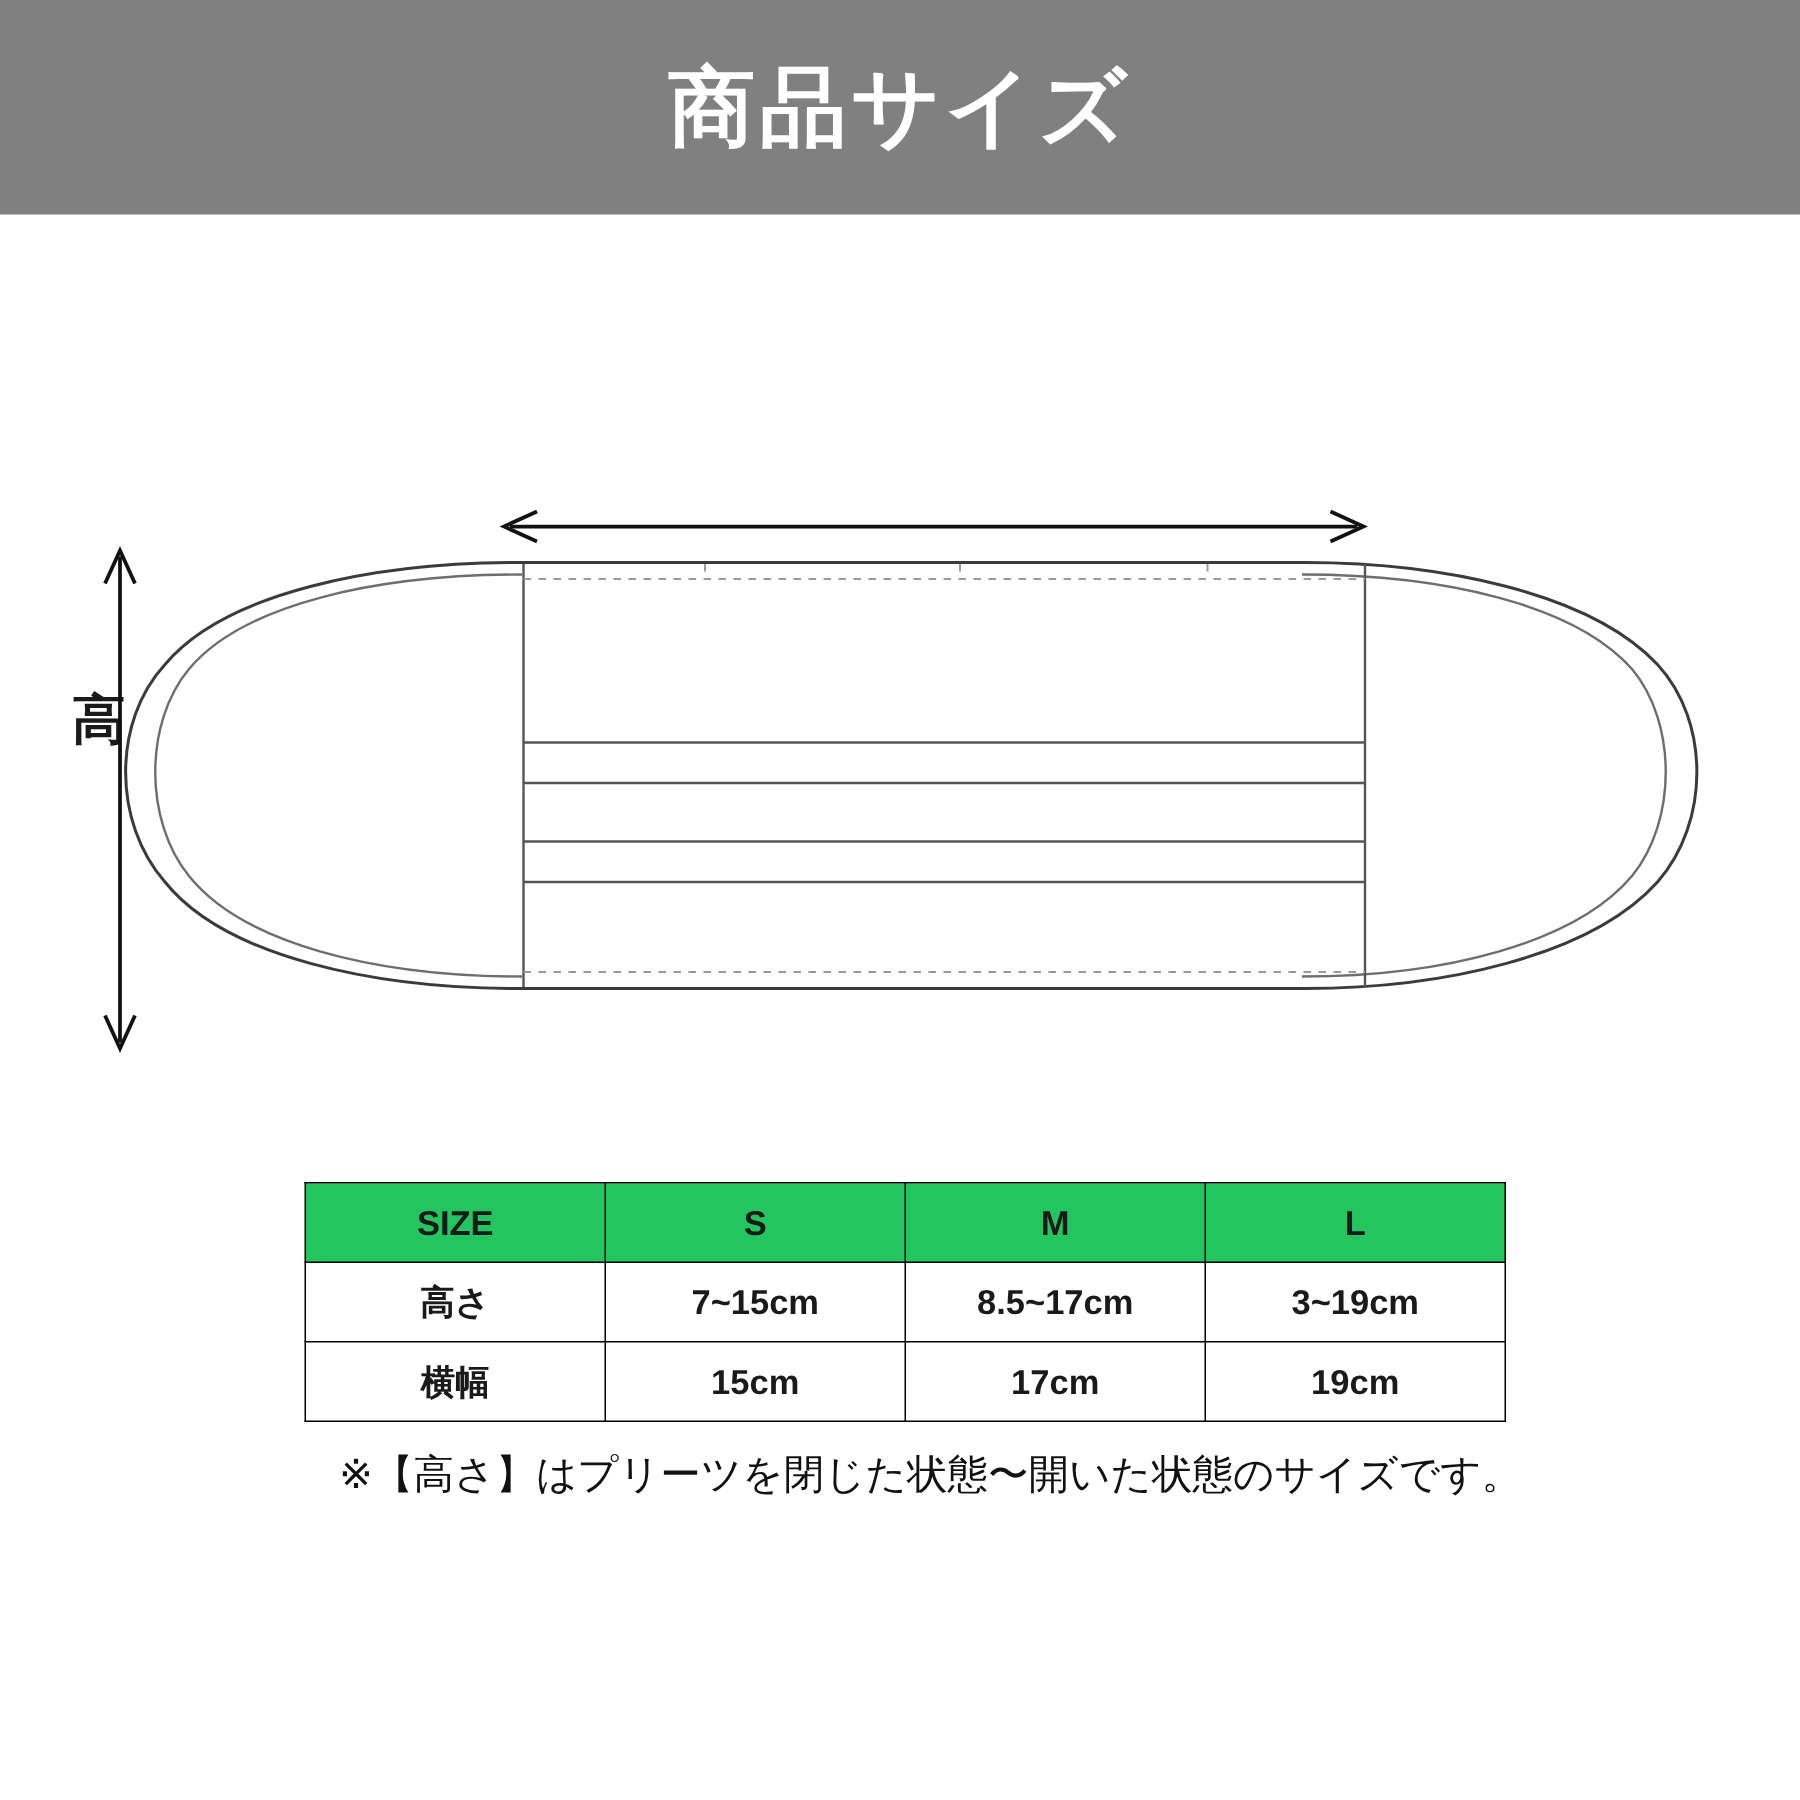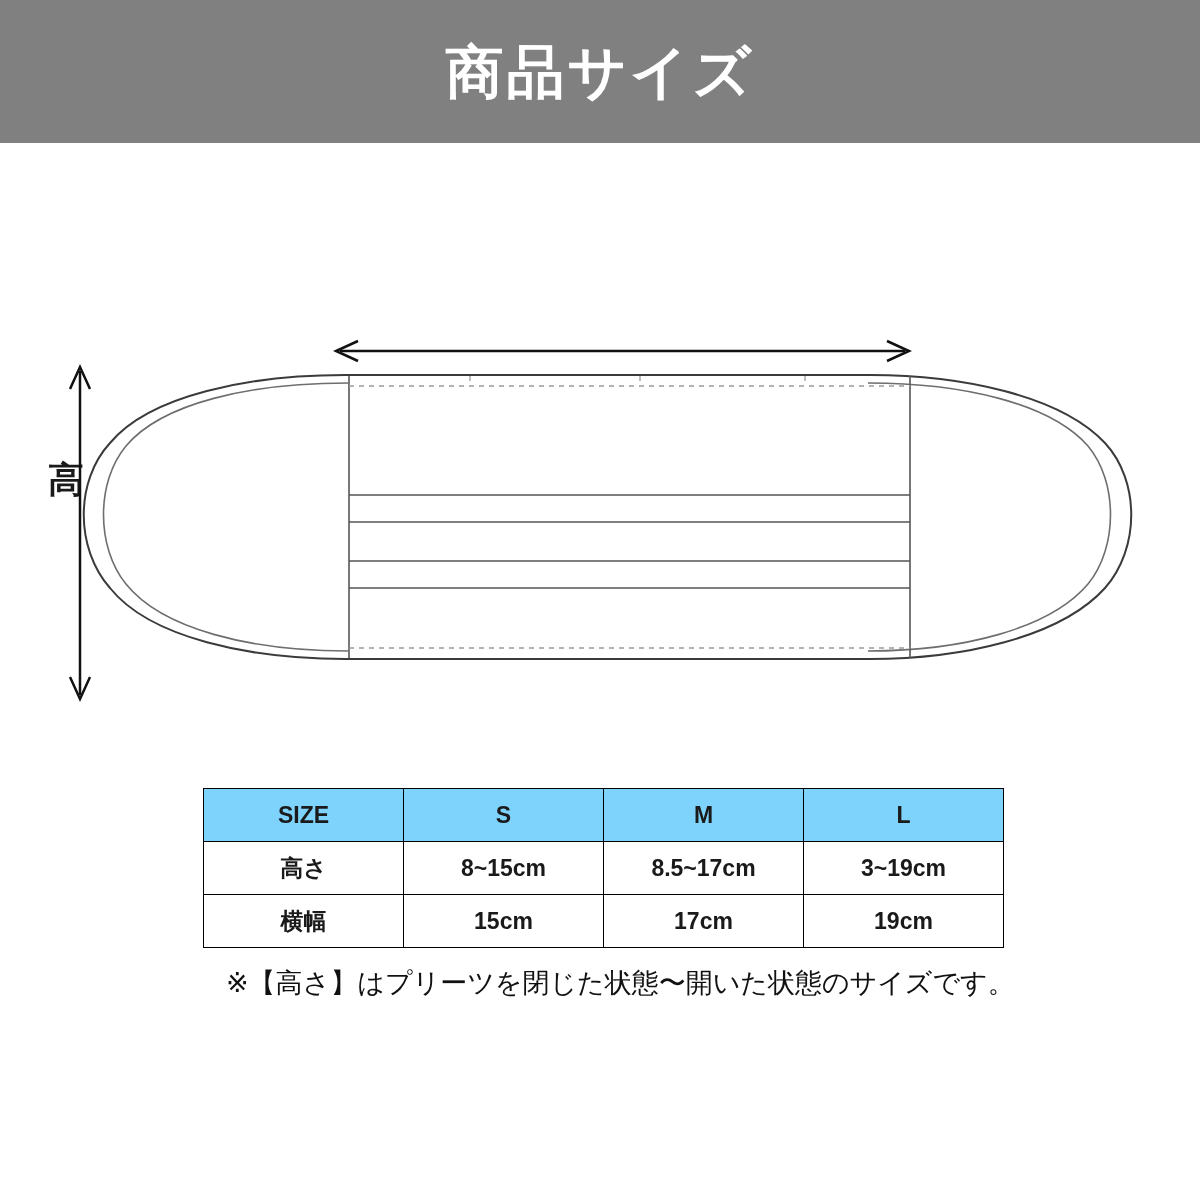--- a/index.html
+++ b/index.html
@@ -82,21 +82,21 @@
   table.size-table td {
     border: 1px solid #000000;
     height: 50px;
     text-align: center;
     vertical-align: middle;
     font-size: 23px;
     font-weight: bold;
     color: #1a1a1a;
   }
   table.size-table thead th {
-    background: #7dd3fc;
+    background: #22c55e;
     font-weight: bold;
   }
   table.size-table tbody th {
     background: #ffffff;
     font-weight: bold;
   }
   .col-label { width: 200px; }
   .col-size  { width: 200px; }
 
   
@@ -193,21 +193,21 @@
       <tr>
         <th>SIZE</th>
         <th>S</th>
         <th>M</th>
         <th>L</th>
       </tr>
     </thead>
     <tbody>
       <tr>
         <th>高さ</th>
-        <td>8~15cm</td>
+        <td>7~15cm</td>
         <td>8.5~17cm</td>
         <td>3~19cm</td>
       </tr>
       <tr>
         <th>横幅</th>
         <td>15cm</td>
         <td>17cm</td>
         <td>19cm</td>
       </tr>
     </tbody>

